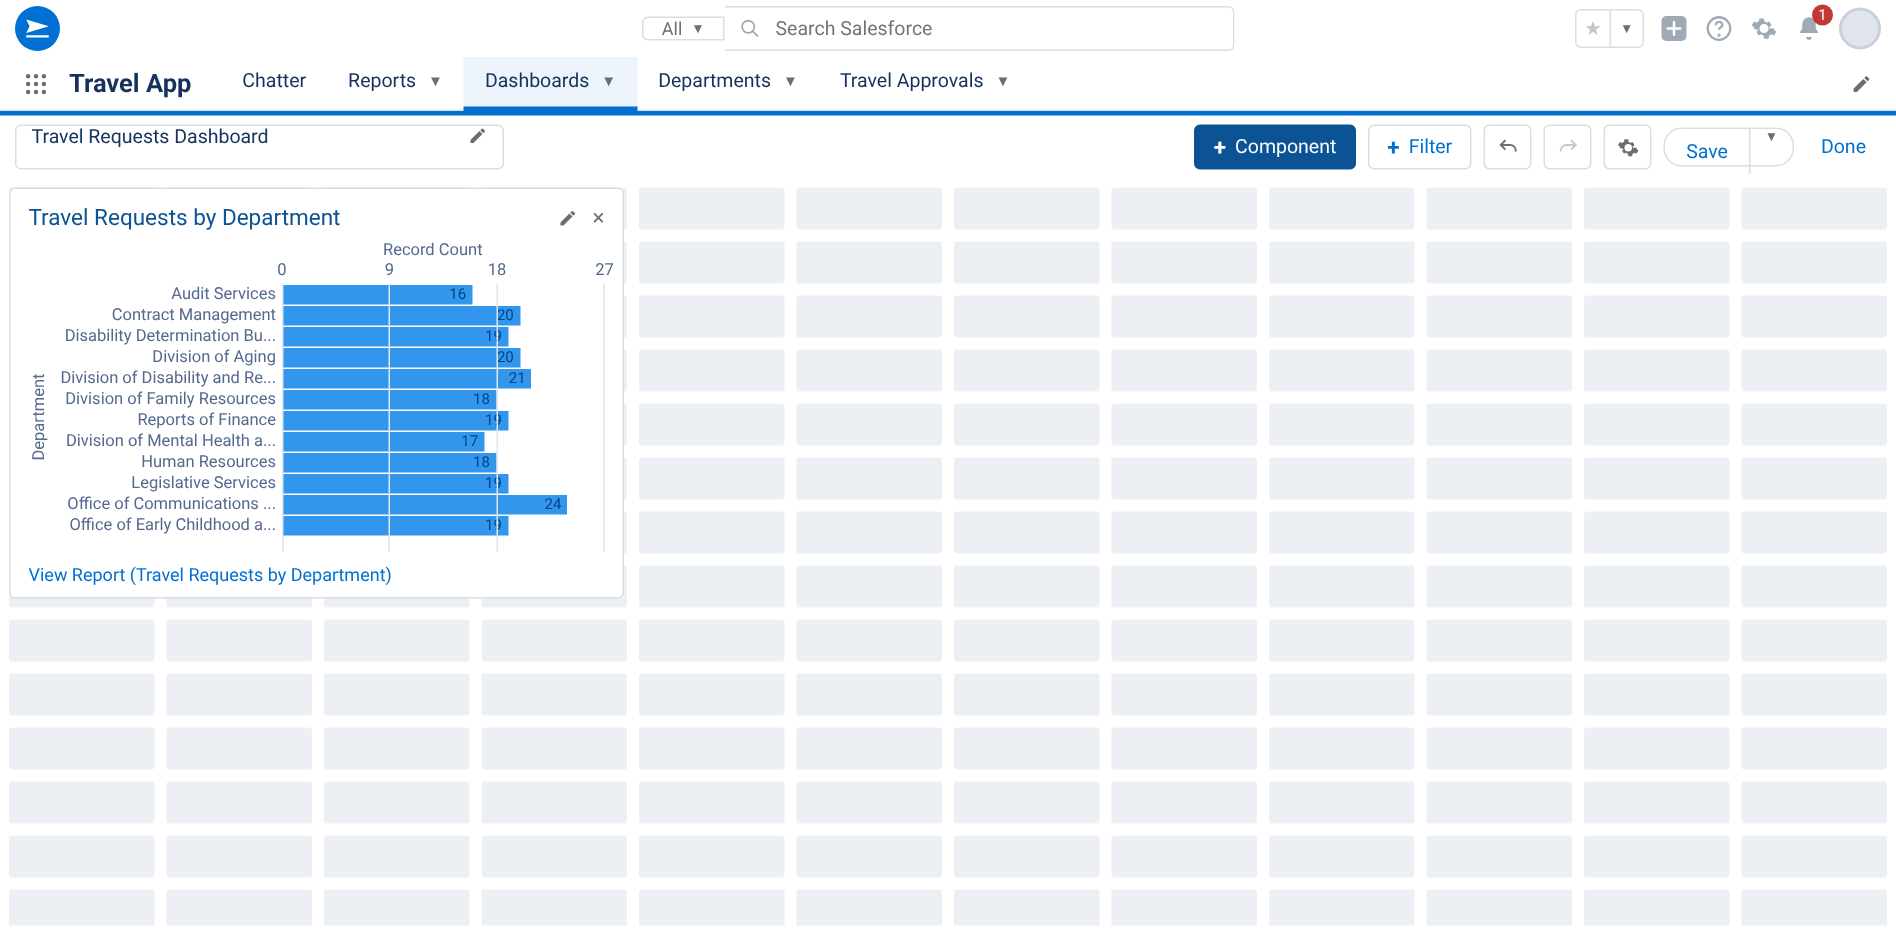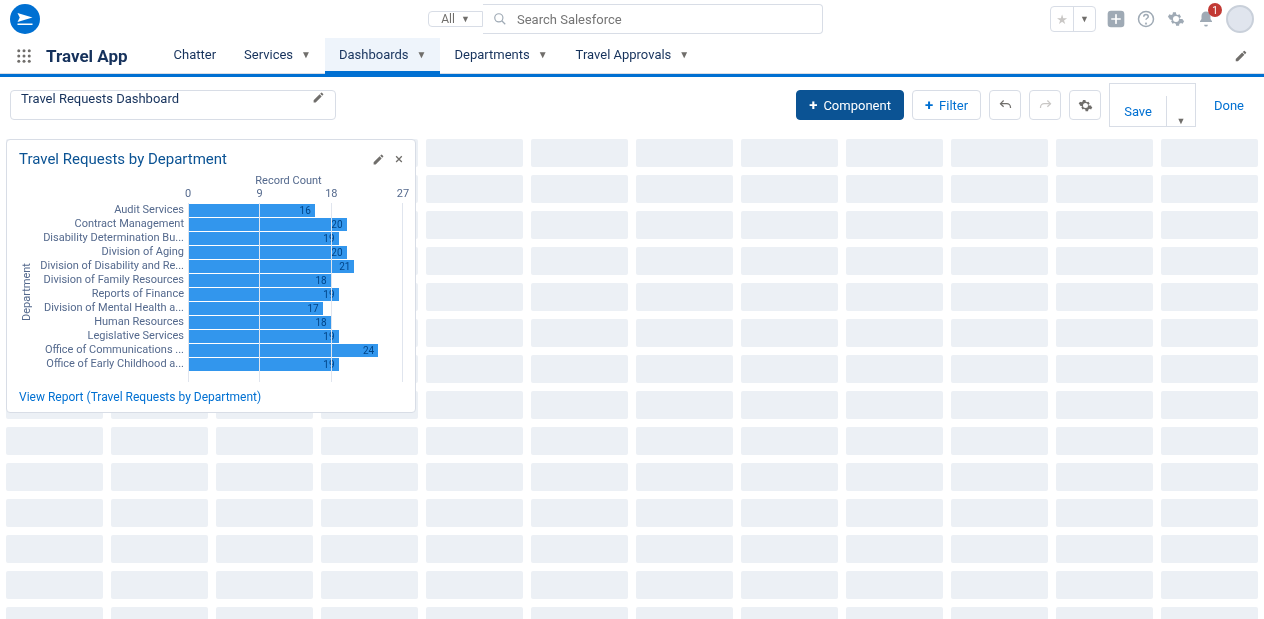--- a/index.html
+++ b/index.html
@@ -16,21 +16,21 @@
 .hdr-icon { width: 20px; height: 20px; display: flex; align-items: center; justify-content: center; cursor: pointer; position: relative; }
 .fav-box { border:1px solid #d8dde6; border-radius:4px; height:26px; display:flex; align-items:center;}
 .fav-box .seg{width:22px;display:flex;align-items:center;justify-content:center;height:100%;}
 .fav-box .seg + .seg{border-left:1px solid #d8dde6;}
 .notif-badge{position:absolute;top:-6px;right:-6px;background:#c23934;color:#fff;font-size:10px;border-radius:8px;min-width:14px;height:14px;display:flex;align-items:center;justify-content:center;padding:0 3px;}
 .avatar { width: 28px; height: 28px; border-radius: 50%; background: #e0e5ee; border: 2px solid #c9d0da; }
 
 
 .nav-bar { height: 36px; display: flex; align-items: center; padding: 0 10px; border-bottom: 1px solid #d8dde6; }
 .app-launcher { width: 28px; height: 28px; display: flex; align-items: center; justify-content: center; cursor: pointer; color:#706e6b;}
-.app-name { font-size: 17px; font-weight: 700; color: #16325c; margin-left: 8px; margin-right: 32px; }
+.app-name { font-size: 17px; font-weight: 700; color: #16325c; margin-left: 8px; margin-right: 20px; }
 .nav-tabs { display: flex; align-items: stretch; height: 36px; }
 .nav-tab { display: flex; align-items: center; gap: 8px; padding: 0 14px; font-size: 13px; color: #16325c; cursor: pointer; border-bottom: 3px solid transparent; }
 .nav-tab.active { background: #eef4fb; border-bottom-color: #0070d2; }
 .nav-tab .chev { color: #706e6b; font-size: 10px; }
 .nav-pencil { margin-left: auto; color: #706e6b; cursor: pointer; padding: 0 6px;}
 
 
 .page-top-border { height: 3px; background: #0070d2; }
 
 
@@ -149,21 +149,21 @@
         <circle cx="12" cy="19" r="2"></circle>
         <circle cx="19" cy="19" r="2"></circle>
       </svg>
   </div>
   <div class="app-name">Travel App</div>
   <div class="nav-tabs" id="nav-tabs">
       <div class="nav-tab">
         <span>Chatter</span>
       </div>
       <div class="nav-tab">
-        <span>Services</span>
+        <span>Reports</span>
         <span class="chev">▼</span>
       </div>
       <div class="nav-tab active">
         <span>Dashboards</span>
         <span class="chev">▼</span>
       </div>
       <div class="nav-tab">
         <span>Departments</span>
         <span class="chev">▼</span>
       </div>
@@ -209,21 +209,21 @@
       <svg width="15" height="15" viewBox="0 0 24 24" fill="none" stroke="#c9c7c5" stroke-width="2">
           <path d="M15 14l5-5-5-5"></path>
           <path d="M20 9H10a6 6 0 00-6 6v1"></path>
         </svg>
     </div>
     <div class="icon-btn">
       <svg width="15" height="15" viewBox="0 0 24 24" fill="#706e6b">
           <path d="M12 8a4 4 0 100 8 4 4 0 000-8zm9 4a7 7 0 01-.1 1.2l2 1.6-2 3.4-2.4-1a7 7 0 01-2 1.2l-.4 2.6h-4l-.4-2.6a7 7 0 01-2-1.2l-2.4 1-2-3.4 2-1.6A7 7 0 013 12a7 7 0 01.1-1.2l-2-1.6 2-3.4 2.4 1a7 7 0 012-1.2L7.9 3h4l.4 2.6a7 7 0 012 1.2l2.4-1 2 3.4-2 1.6c.1.4.1.8.1 1.2z"></path>
         </svg>
     </div>
-    <div style="display:flex;border:1px solid #d8dde6;border-radius:0;height:44px;align-items:flex-end;">
+    <div style="display:flex;border:1px solid #d8dde6;border-radius:12px;height:26px;align-items:flex-start;">
       <div class="done-link" style="color:#0070d2;padding:0 14px;border-right:1px solid #d8dde6;">
         <span>Save</span>
       </div>
       <div style="width:28px;display:flex;align-items:center;justify-content:center;color:#706e6b;">
         <span style="font-size:9px;">▼</span>
       </div>
     </div>
     <div class="done-link">
       <span>Done</span>
     </div>

